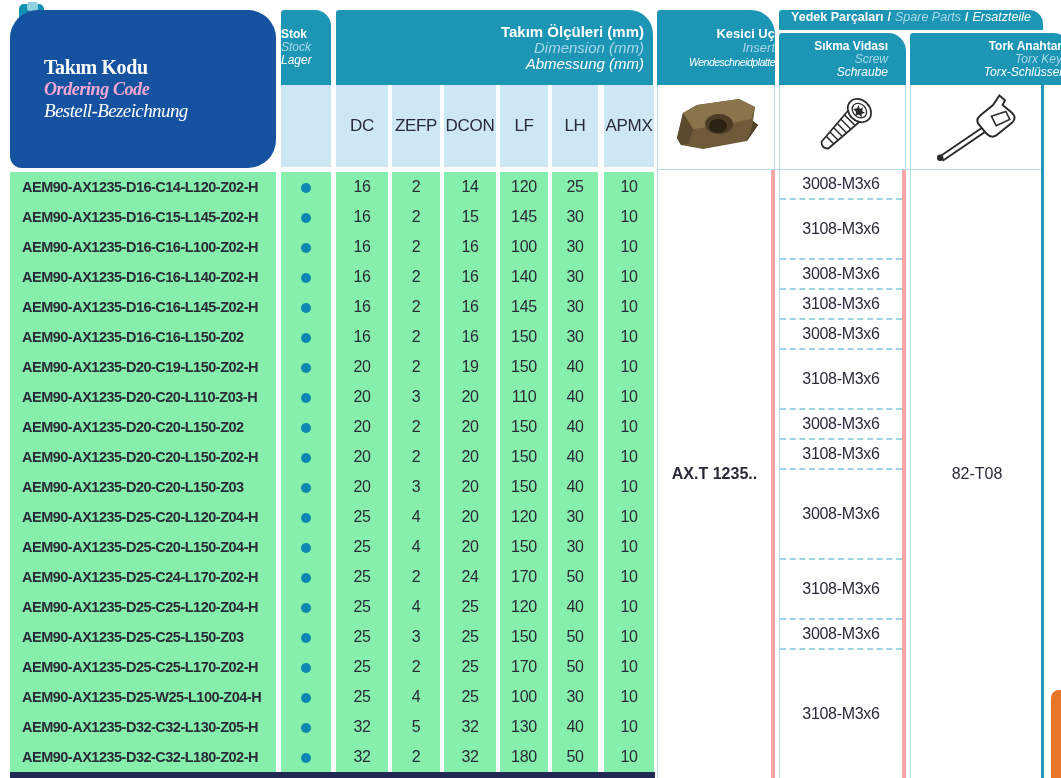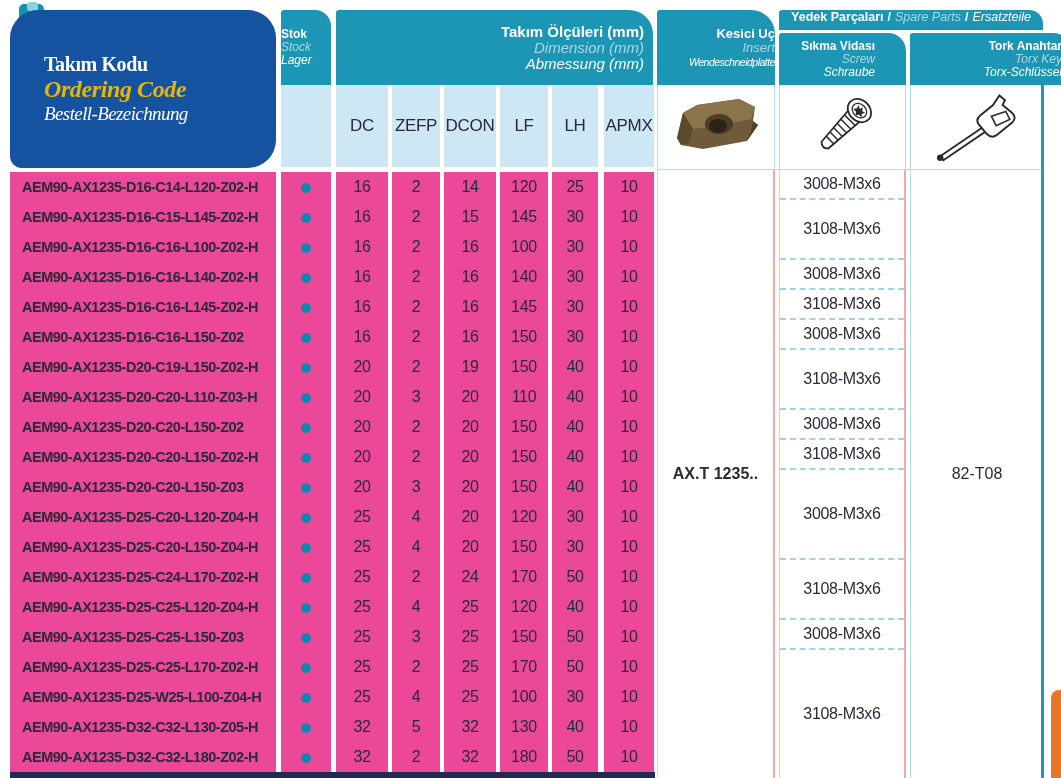--- a/index.html
+++ b/index.html
@@ -5,21 +5,21 @@
   html,body{margin:0;padding:0;background:#ffffff;}
   .page{position:relative;width:1061px;height:778px;background:#fff;overflow:hidden;
         font-family:"Liberation Sans",sans-serif;color:#2a2a38;}
   .abs{position:absolute;}
 
   
   .code-header{left:10px;top:10px;width:266px;height:158px;background:#1552a0;
     border-radius:28px 28px 28px 12px;color:#fff;padding-left:34px;box-sizing:border-box;
     display:flex;flex-direction:column;justify-content:center;font-family:Liberation Serif, serif;}
   .code-header .t1{font-weight:bold;font-size:20px;letter-spacing:-0.4px;}
-  .code-header .t2{font-weight:bold;font-style:italic;font-size:24px;color:#eab308;letter-spacing:-0.4px;}
+  .code-header .t2{font-weight:bold;font-style:italic;font-size:18px;color:#f9a8d4;letter-spacing:-0.4px;}
   .code-header .t3{font-style:italic;font-size:19px;letter-spacing:-0.6px;}
 
   .teal{background:#1d96b6;color:#fff;}
   .hdr{box-sizing:border-box;display:flex;flex-direction:column;justify-content:center;}
   .hdr .tr{font-weight:bold;}
   .hdr .en{font-style:italic;color:#a9d7e6;}
   .hdr .de{font-style:italic;}
 
   .stock-header{left:281px;top:10px;width:50px;height:75px;border-radius:3px 16px 0 0;
     text-align:left;padding-right:7px;font-size:12px;line-height:13px;}
@@ -28,37 +28,37 @@
   .insert-header{left:657px;top:10px;width:118px;height:75px;border-radius:3px 24px 0 0;
     text-align:right;font-size:13px;line-height:14px;}
   .insert-header .de{font-size:10.5px;letter-spacing:-0.5px;}
   .spare-band{left:779px;top:10px;width:264px;height:20px;border-radius:3px 14px 0 0;
     display:flex;justify-content:center;font-size:12.5px;}
   .spare-band .tr{font-weight:bold;}
   .spare-band .en{font-style:italic;color:#a9d7e6;}
   .spare-band .de{font-style:italic;}
   .spare-band .sep{margin:0 4px;font-weight:bold;}
   .screw-header{left:779px;top:33px;width:127px;height:52px;border-radius:3px 18px 0 0;
-    text-align:right;padding-right:31px;font-size:12px;line-height:13px;}
+    text-align:right;padding-right:18px;font-size:12px;line-height:13px;}
   .torx-header{left:910px;top:33px;width:161px;height:52px;border-radius:3px 18px 0 0;
     text-align:right;padding-right:9px;font-size:12px;line-height:13px;}
 
   
   .subcell{top:85px;height:82px;background:#cde7f4;display:flex;align-items:center;
     justify-content:center;font-size:17px;color:#2a2a38;letter-spacing:-0.3px;}
   .photo-cell{top:85px;height:84px;background:#fff;border-left:1px solid #b5dcea;
     border-right:1px solid #b5dcea;box-sizing:border-box;display:flex;align-items:center;justify-content:center;}
 
   
-  .datacol{top:172px;height:600px;background:#ec4899;}
+  .datacol{top:172px;height:600px;background:#86efac;}
   .row-cell{height:30px;line-height:30px;text-align:center;font-size:16px;letter-spacing:-0.3px;}
   .code-cell{text-align:left;padding-left:12px;font-weight:bold;font-size:14.5px;letter-spacing:-0.5px;
     white-space:nowrap;}
   .dot{display:inline-block;width:10px;height:10px;border-radius:50%;background:#0d87af;vertical-align:middle;}
-  .white-col{background:#fff;border-left:1px solid #b5dcea;border-right:2px solid #fca5a5;
+  .white-col{background:#fff;border-left:1px solid #b5dcea;border-right:4px solid #fca5a5;
     box-sizing:border-box;top:170px;height:608px;}
   .center-val{display:flex;align-items:center;justify-content:center;font-size:16px;}
   .screw-group{display:flex;align-items:center;justify-content:center;font-size:16px;
     border-bottom:2px dashed #9fd4e2;box-sizing:border-box;letter-spacing:-0.3px;}
   .screw-group:last-child{border-bottom:none;}
 
   .hline{left:657px;top:169px;width:387px;height:1px;background:#b5dcea;}
   .teal-edge{left:1041px;top:85px;width:3px;height:693px;background:#2398b8;}
   .navy-bar{left:10px;top:772px;width:645px;height:6px;background:#202a55;}
   .orange-tab{left:1051px;top:690px;width:10px;height:88px;background:#e87629;border-radius:8px 0 0 0;}

